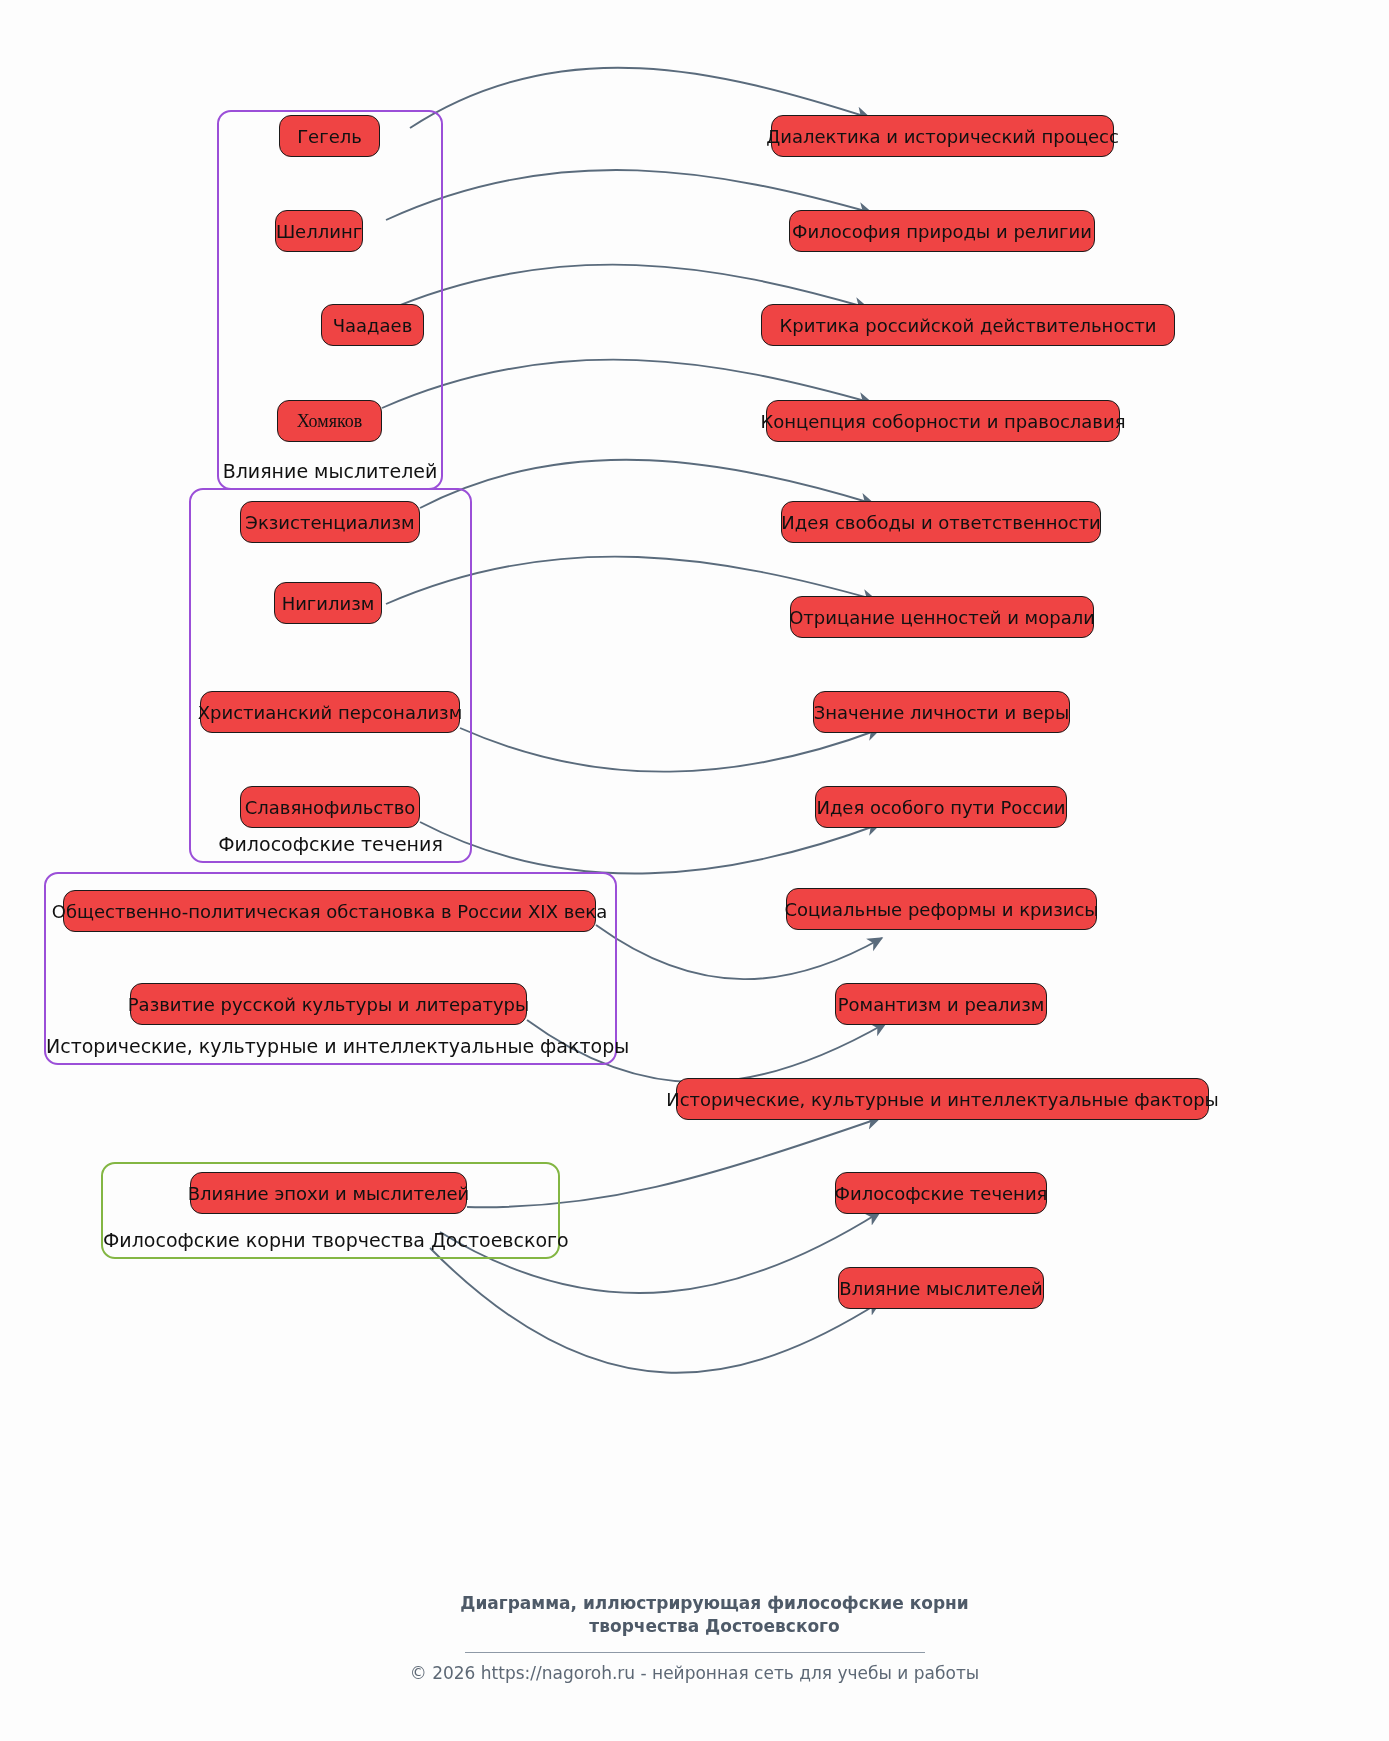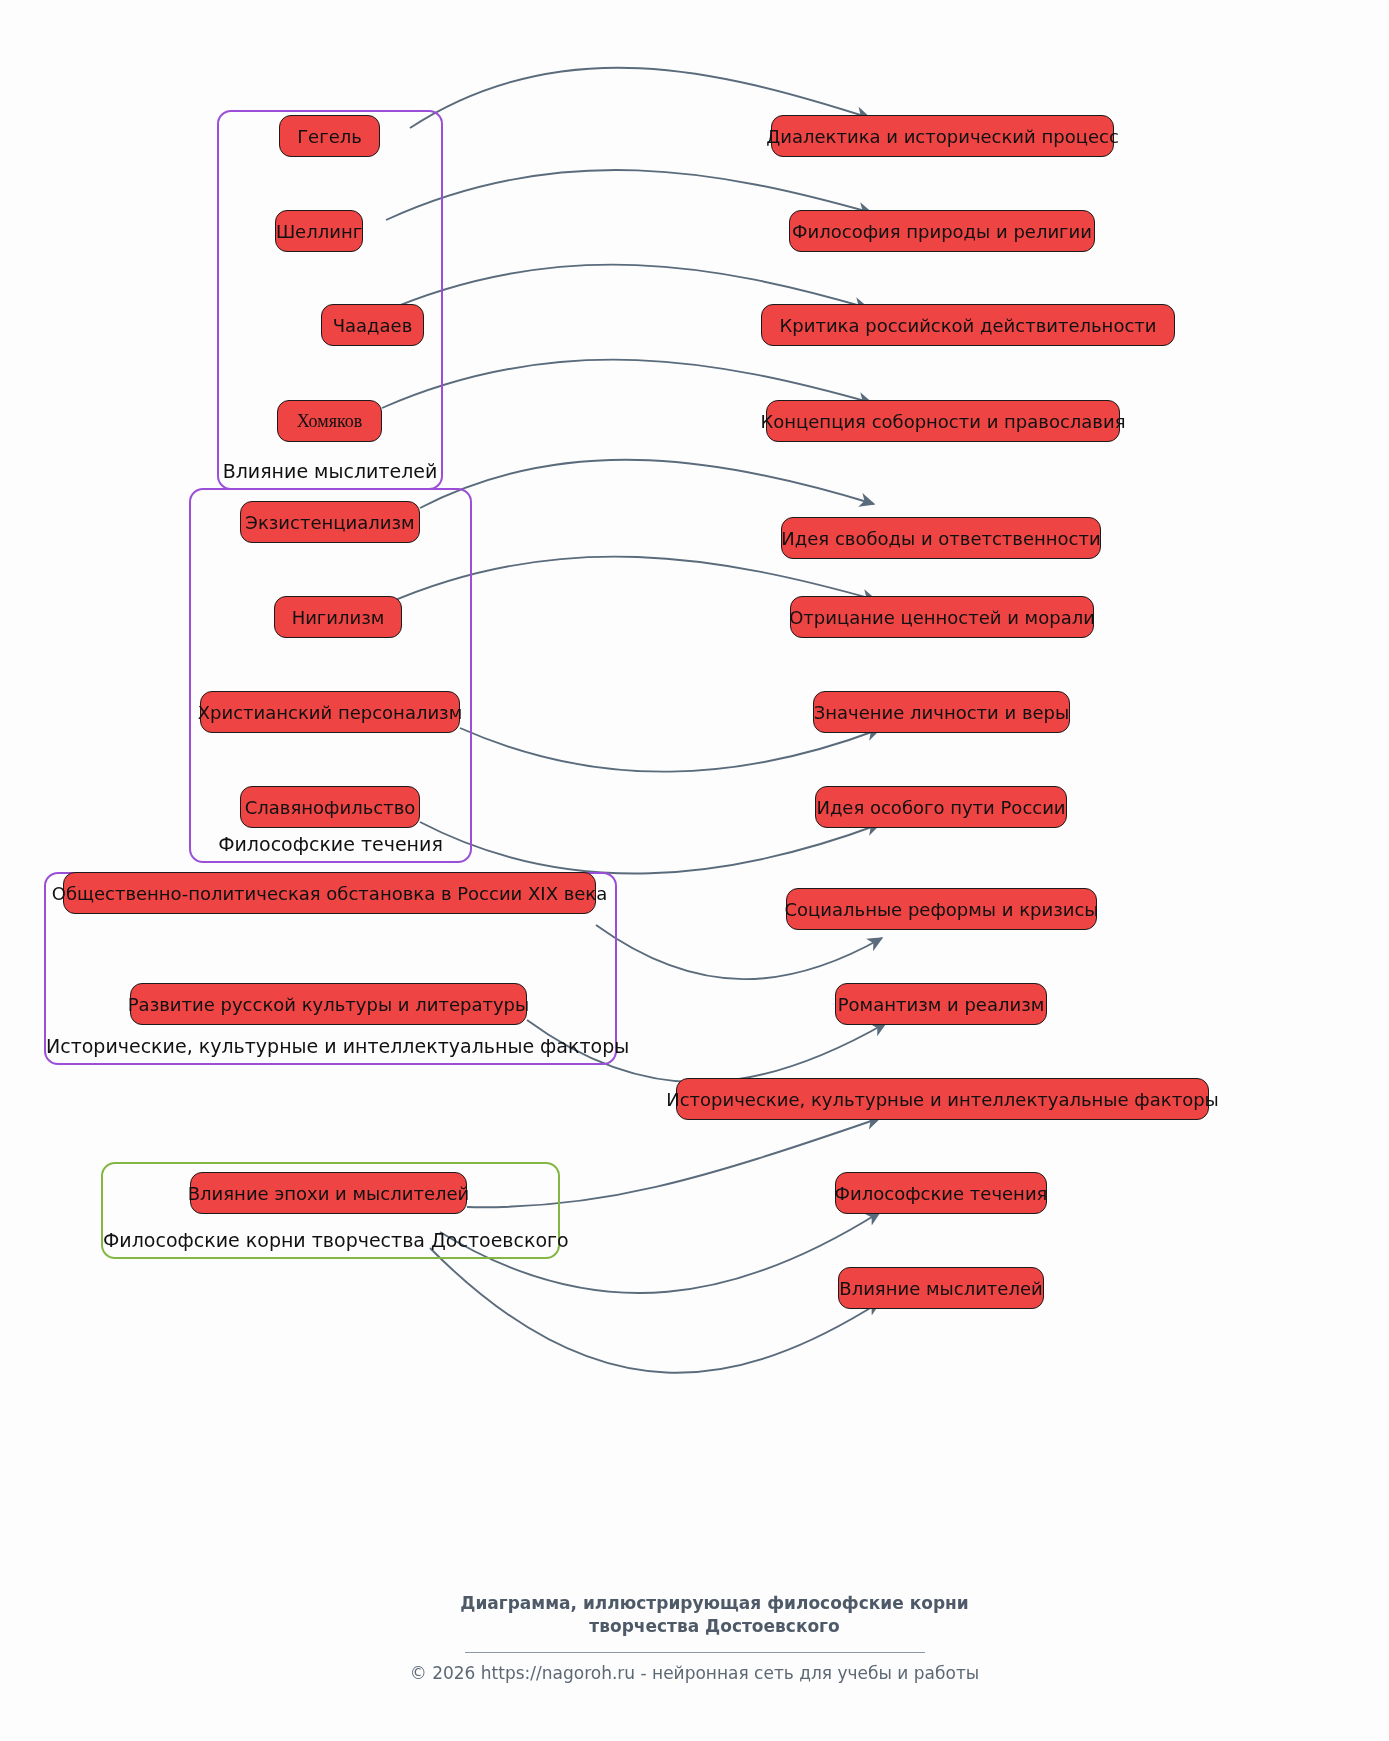--- a/index.html
+++ b/index.html
@@ -116,33 +116,33 @@
   </div>
 
   <div class="node" style="left:277px;top:400px;width:105px;font-family:Liberation Serif, serif;">
     <span>Хомяков</span>
   </div>
 
   <div class="node" style="left:240px;top:501px;width:180px;">
     <span>Экзистенциализм</span>
   </div>
 
-  <div class="node" style="left:274px;top:596px;width:128px;justify-content:center;">
+  <div class="node" style="left:274px;top:582px;width:108px;justify-content:center;">
     <span>Нигилизм</span>
   </div>
 
   <div class="node" style="left:200px;top:691px;width:260px;">
     <span>Христианский персонализм</span>
   </div>
 
   <div class="node" style="left:240px;top:786px;width:180px;">
     <span>Славянофильство</span>
   </div>
 
-  <div class="node" style="left:63px;top:872px;width:533px;">
+  <div class="node" style="left:63px;top:890px;width:533px;">
     <span>Общественно-политическая обстановка в России XIX века</span>
   </div>
 
   <div class="node" style="left:130px;top:983px;width:397px;">
     <span>Развитие русской культуры и литературы</span>
   </div>
 
   <div class="node" style="left:190px;top:1172px;width:277px;">
     <span>Влияние эпохи и мыслителей</span>
   </div>
@@ -156,21 +156,21 @@
   </div>
 
   <div class="node" style="left:761px;top:304px;width:414px;">
     <span>Критика российской действительности</span>
   </div>
 
   <div class="node" style="left:766px;top:400px;width:354px;">
     <span>Концепция соборности и православия</span>
   </div>
 
-  <div class="node" style="left:781px;top:501px;width:320px;margin-top:16px;">
+  <div class="node" style="left:781px;top:501px;width:320px;">
     <span>Идея свободы и ответственности</span>
   </div>
 
   <div class="node" style="left:790px;top:596px;width:304px;">
     <span>Отрицание ценностей и морали</span>
   </div>
 
   <div class="node" style="left:813px;top:691px;width:257px;">
     <span>Значение личности и веры</span>
   </div>

